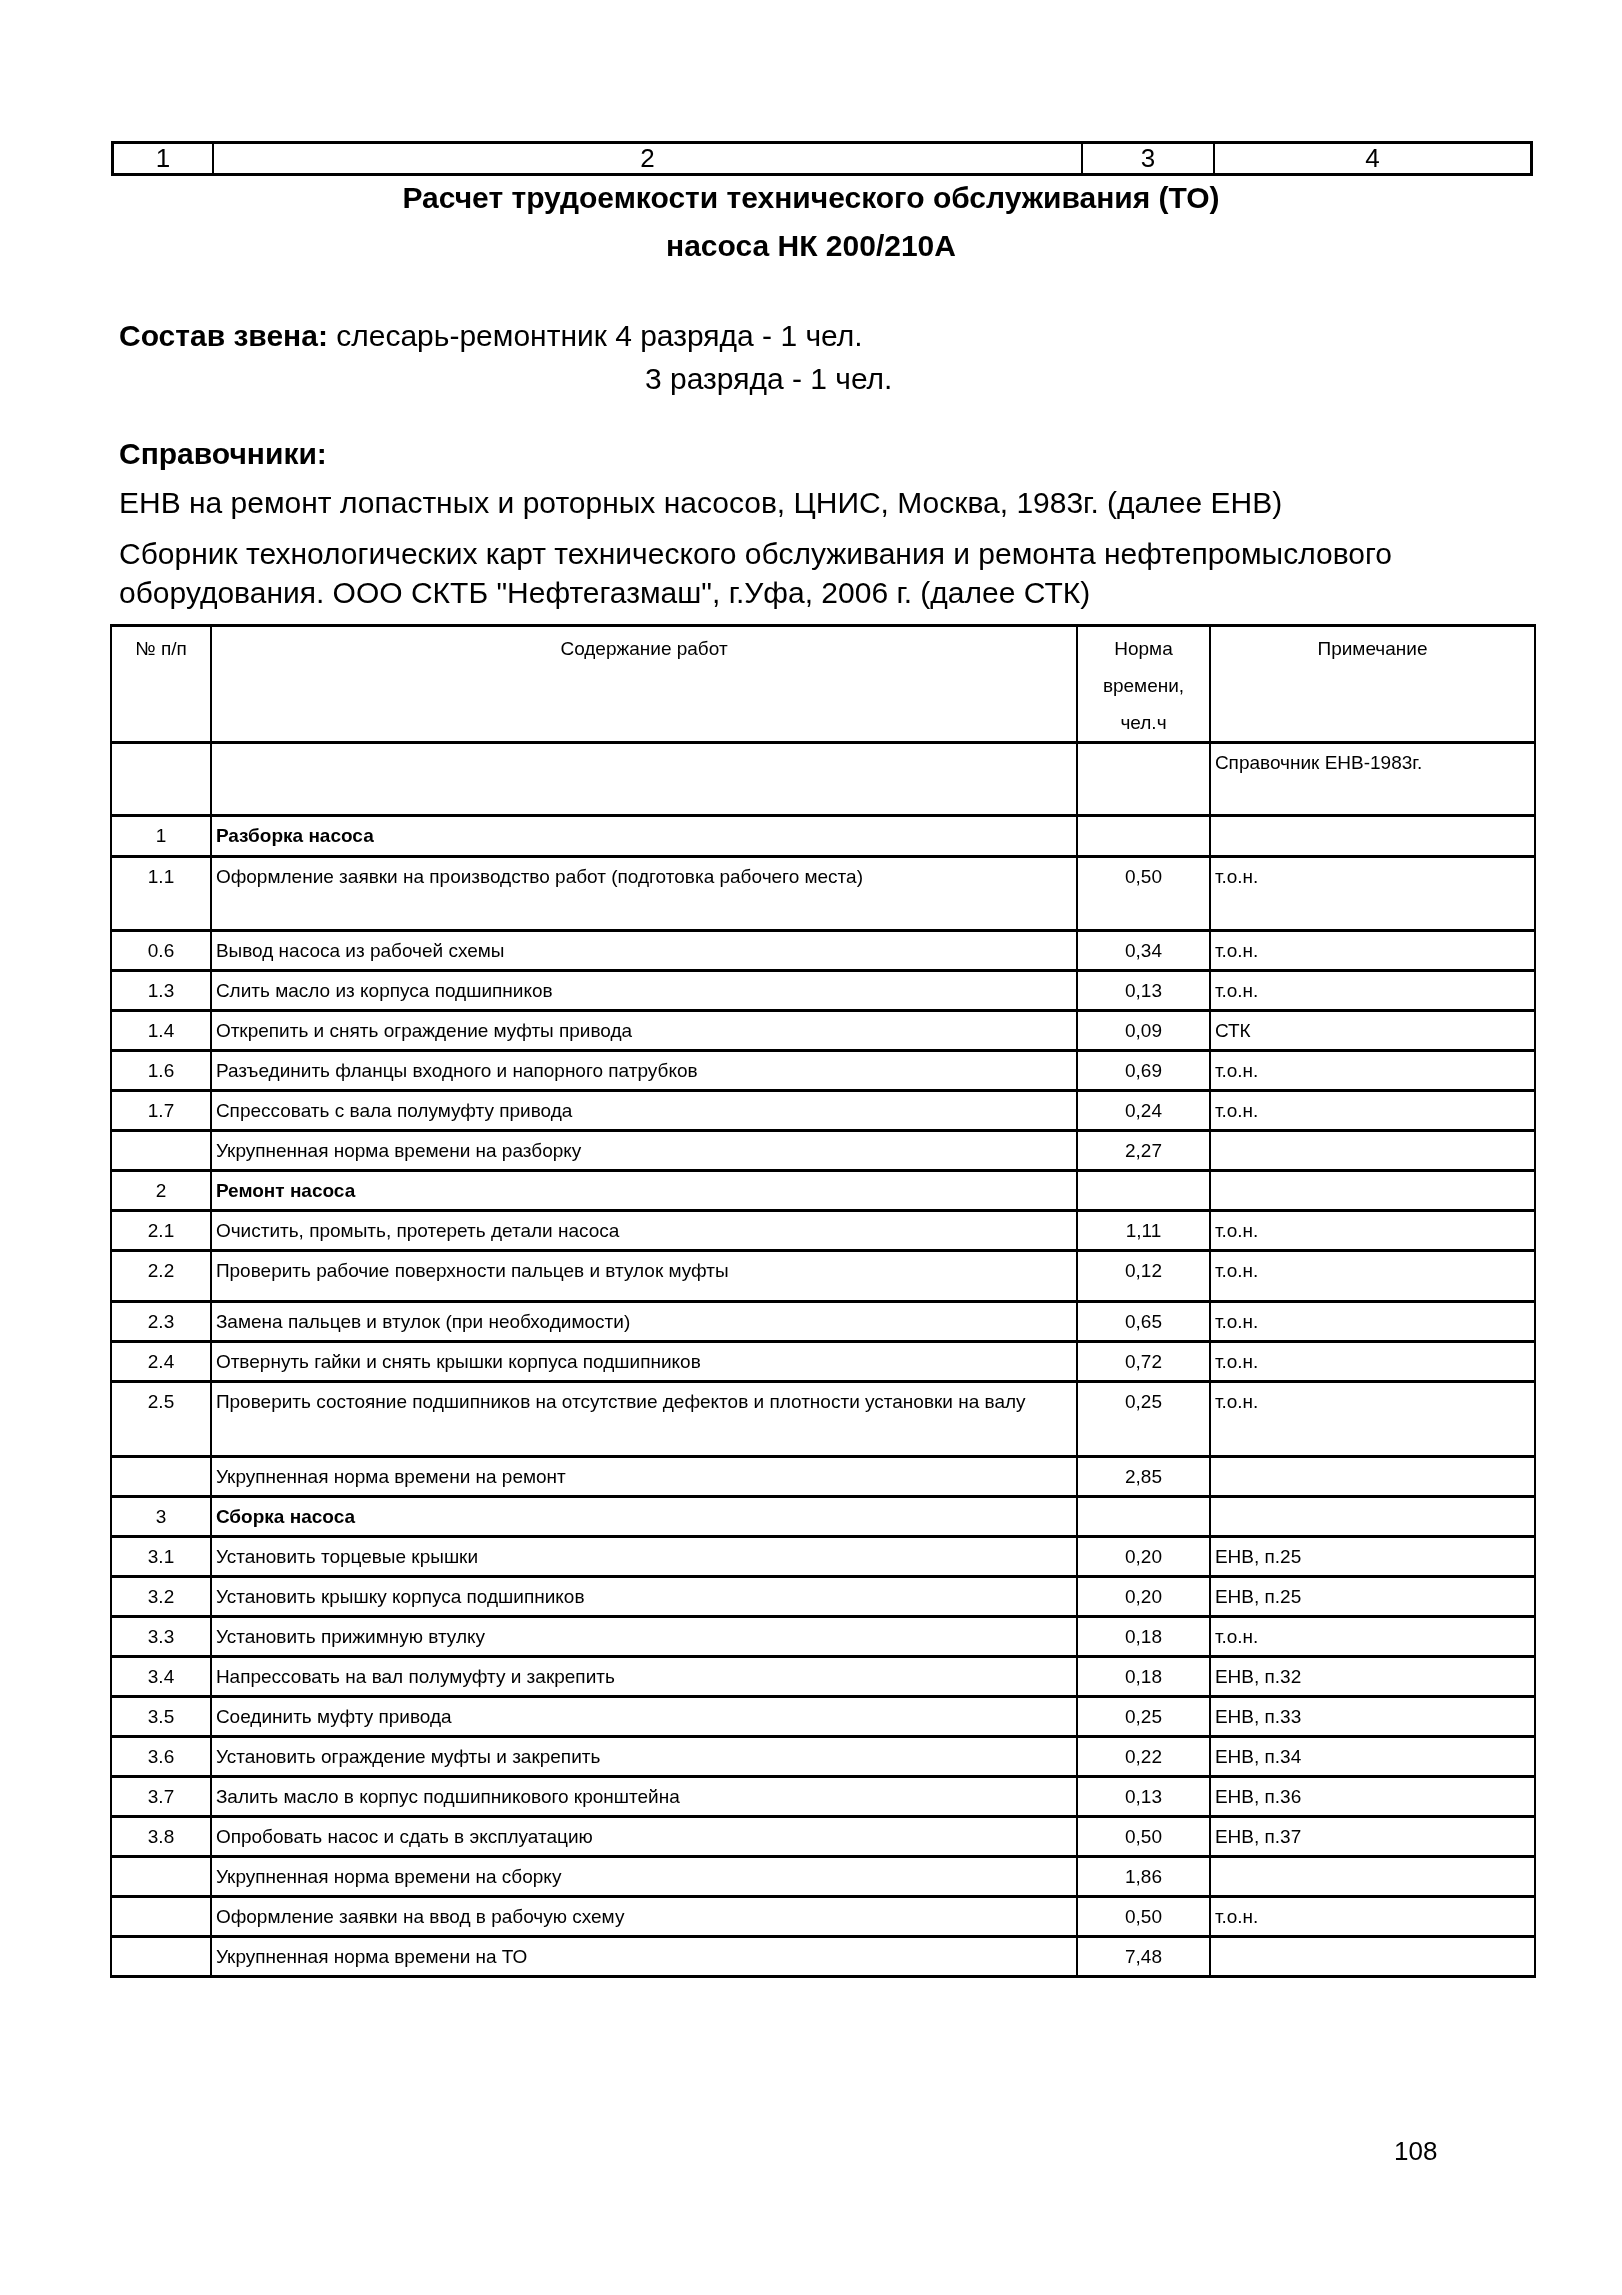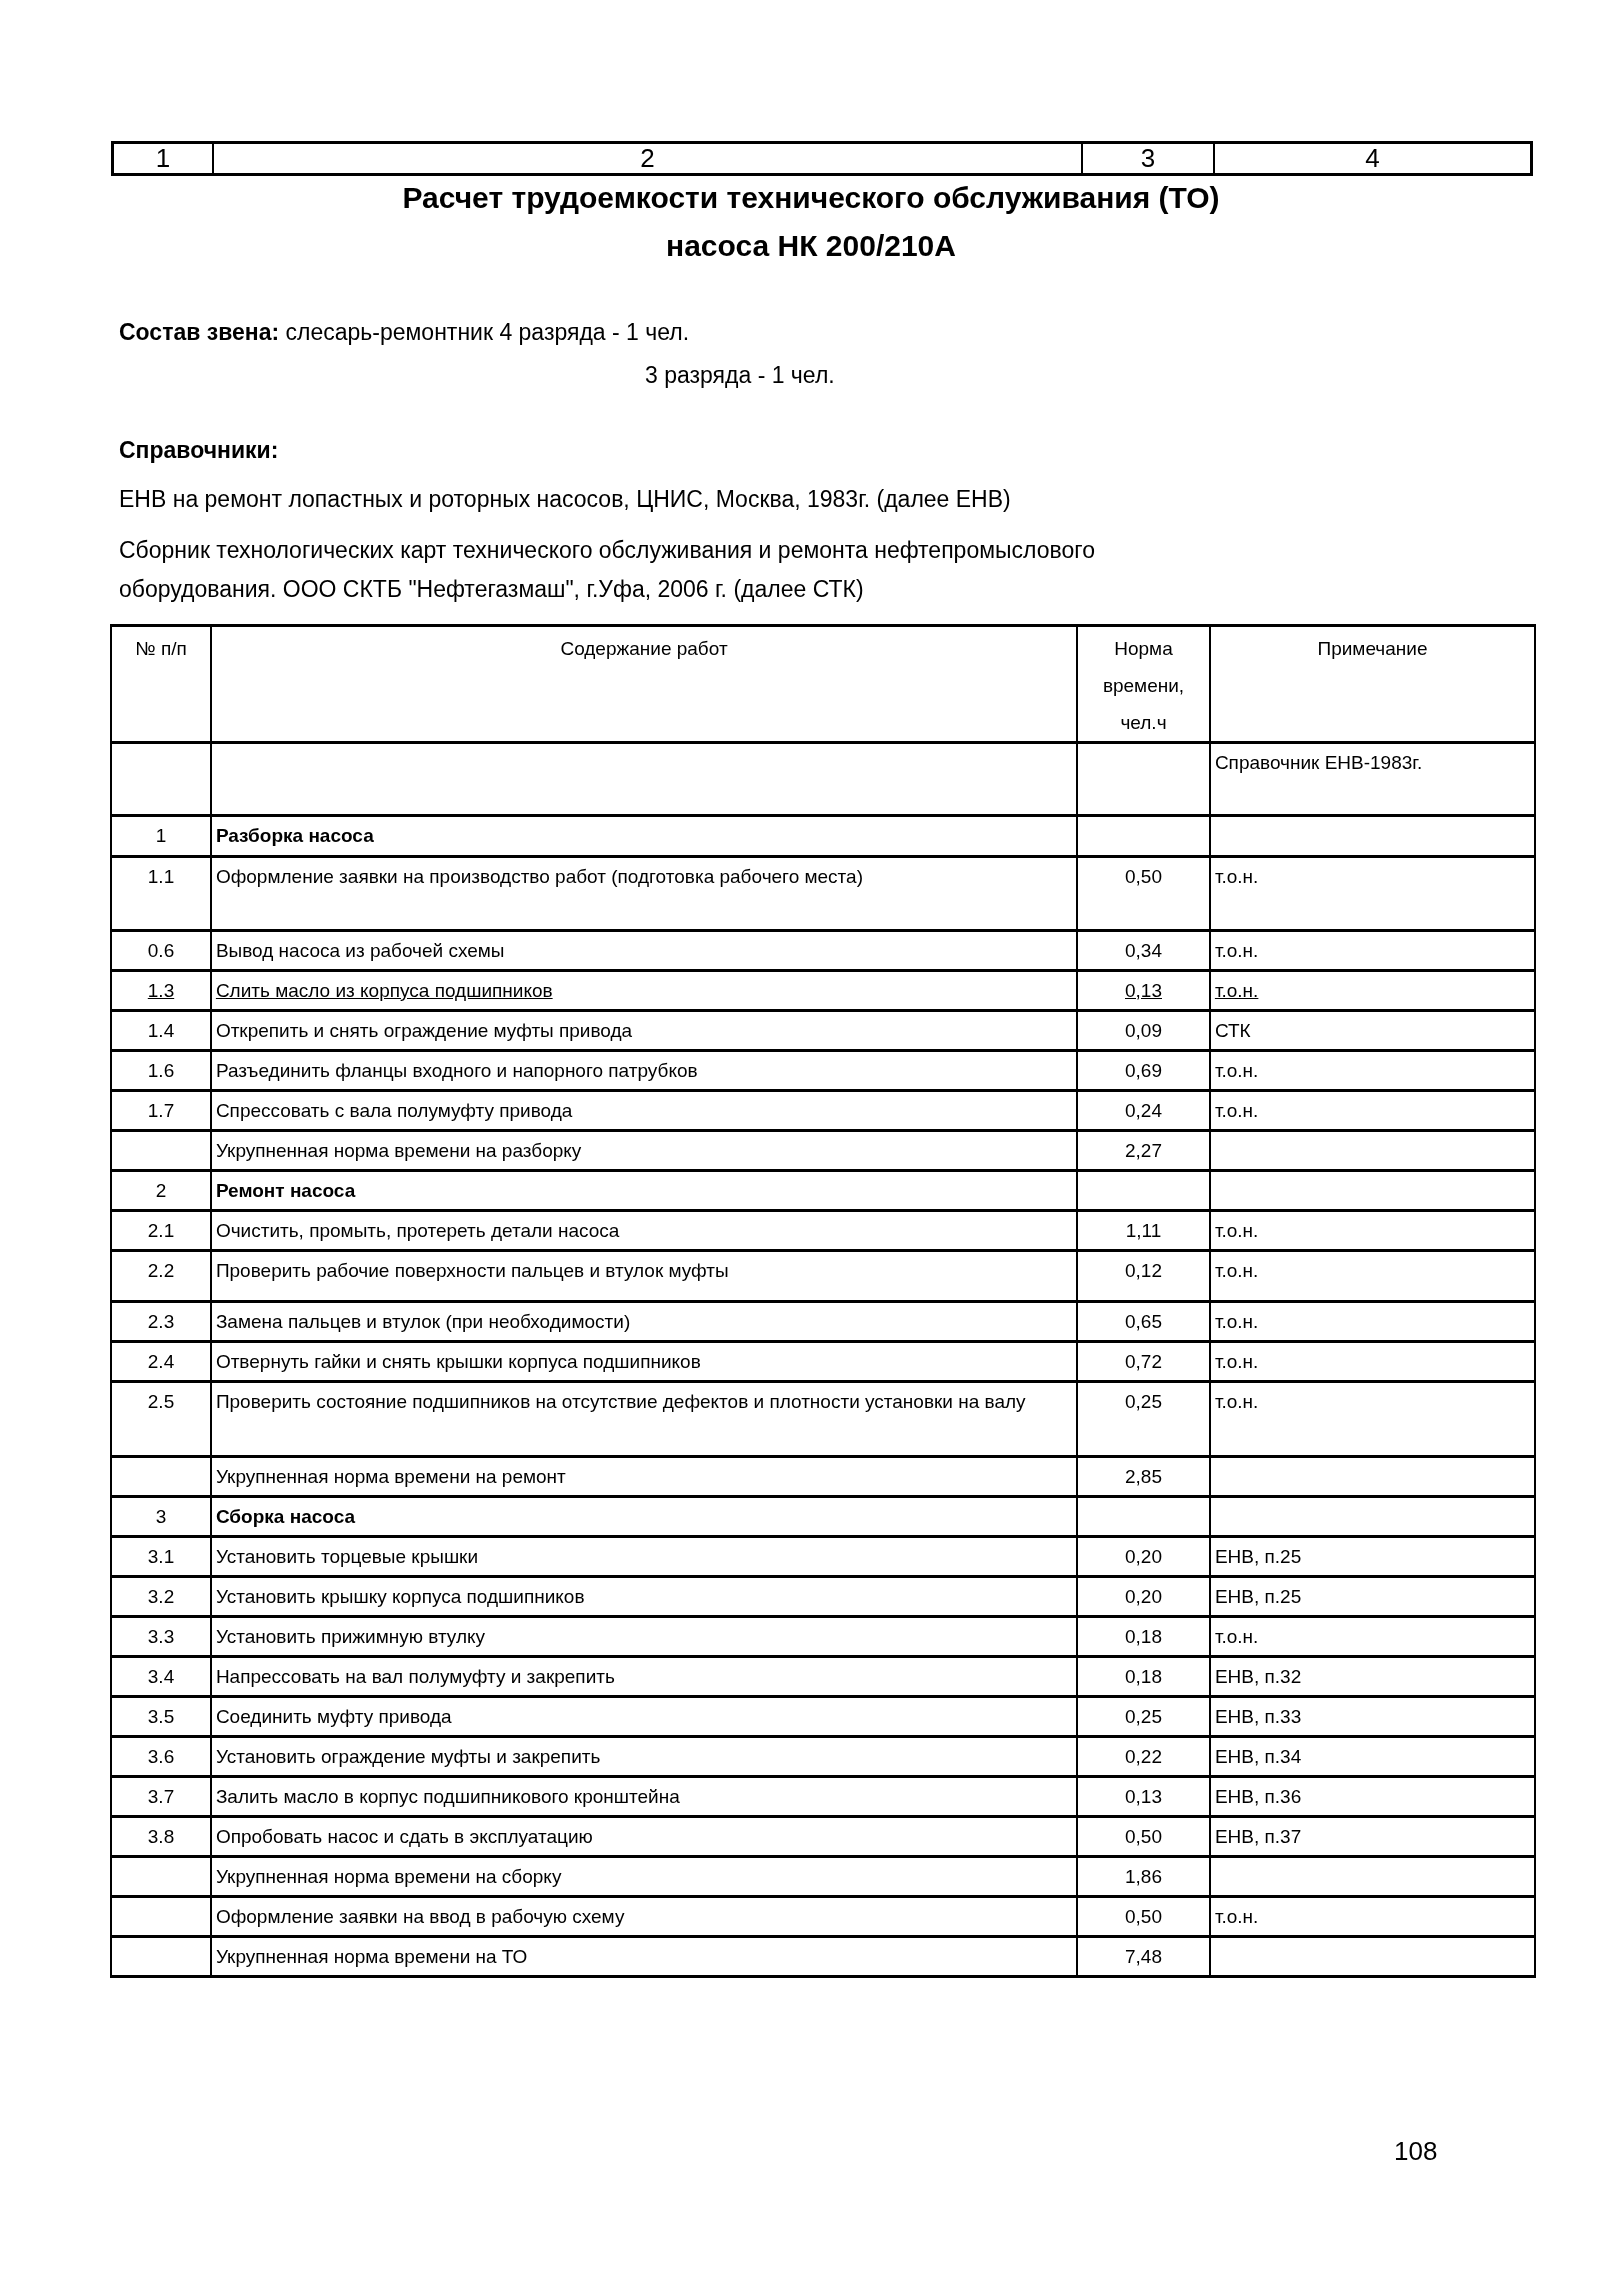--- a/index.html
+++ b/index.html
@@ -8,21 +8,21 @@
 
   
   .topstrip { position: absolute; left: 111px; top: 141px; width: 1422px; height: 35px;
               border: 3.3px solid #000; box-sizing: border-box; display: flex; }
   .topstrip .c { height: 100%; display: flex; align-items: center; justify-content: center;
                  font-size: 26px; box-sizing: border-box; }
   .topstrip .c + .c { border-left: 2px solid #000; }
 
   .title { position: absolute; left: 0; width: 1622px; text-align: center;
            font-weight: bold; font-size: 30px; }
-  .line { position: absolute; font-size: 23px; white-space: nowrap; }
+  .line { position: absolute; font-size: 30px; white-space: nowrap; }
   .bold { font-weight: bold; }
 
   
   table.main { position: absolute; left: 110px; top: 624px; width: 1425px;
                border-collapse: collapse; table-layout: fixed; font-size: 19px; }
   table.main td { border-left: 2px solid #000; border-right: 2px solid #000;
                   border-top: 3.3px solid #000; border-bottom: 3.3px solid #000;
                   padding: 0 3.9px; vertical-align: top; line-height: 37px; }
   table.main col.c1 { width: 100px; }
   table.main col.c2 { width: 866px; }
@@ -90,21 +90,21 @@
         <td>Оформление заявки на производство работ (подготовка рабочего места)</td>
         <td class="val">0,50</td>
         <td class="note">т.о.н.</td>
       </tr>
       <tr style="height: 37px;">
         <td class="num">0.6</td>
         <td>Вывод насоса из рабочей схемы</td>
         <td class="val">0,34</td>
         <td class="note">т.о.н.</td>
       </tr>
-      <tr style="height: 37px; text-decoration: underline;">
+      <tr style="height: 37px;">
         <td class="num">1.3</td>
         <td>Слить масло из корпуса подшипников</td>
         <td class="val">0,13</td>
         <td class="note">т.о.н.</td>
       </tr>
       <tr style="height: 38px;">
         <td class="num">1.4</td>
         <td>Открепить и снять ограждение муфты привода</td>
         <td class="val">0,09</td>
         <td class="note">СТК</td>

